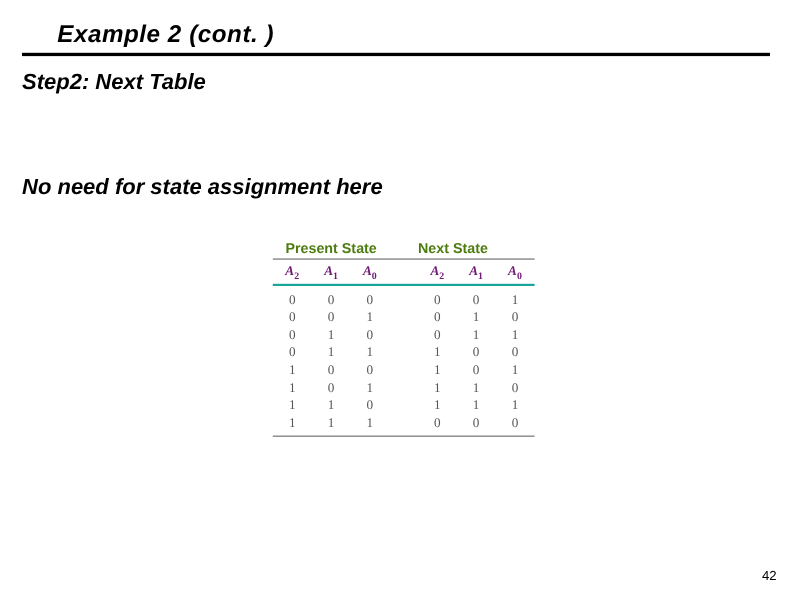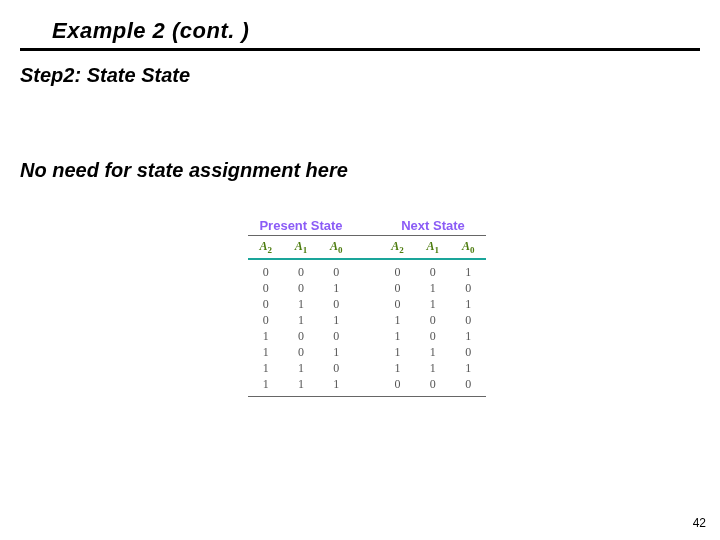--- a/index.html
+++ b/index.html
@@ -58,36 +58,36 @@
     top: 218px;
     left: 248px;
     width: 238px;
     color: #5a5a5a;
     font-family: Arial, sans-serif;
   }
   .group-row {
     display: flex;
     font-weight: bold;
     font-size: 13px;
-    color: #8b5cf6;
+    color: #4d7c0f;
   }
   .group-row .g1 { width: 106px; text-align: center; }
   .group-row .gap { width: 26px; }
-  .group-row .g2 { width: 106px; text-align: center; }
+  .group-row .g2 { width: 106px; }
   .group-rule {
     height: 0;
     border-top: 1.5px solid #666;
     margin: 2px 0 3px 0;
   }
   .col-row {
     display: flex;
     font-weight: bold;
     font-size: 12px;
     font-style: italic;
-    color: #4d7c0f;
+    color: #701a75;
     font-family: "Times New Roman", serif;
   }
   .col-row .cell {
     text-align: center;
   }
   .cell.w { width: 35.3px; }
   .cell.gap { width: 26px; }
   .col-rule {
     height: 0;
     border-top: 2px solid #1aa59a;
@@ -114,21 +114,21 @@
     font-size: 12px;
     font-family: Arial, sans-serif;
   }
 </style>
 </head>
 <body>
 
 <div class="slide">
   <div class="title">Example 2 (cont. )</div>
   <div class="rule"></div>
-  <div class="step">Step2: State State</div>
+  <div class="step">Step2: Next Table</div>
   <div class="note">No need for state assignment here</div>
 
   <div class="table-wrap">
     <div class="group-row">
       <div class="g1">Present State</div>
       <div class="gap"></div>
       <div class="g2">Next State</div>
     </div>
     <div class="group-rule"></div>
 

